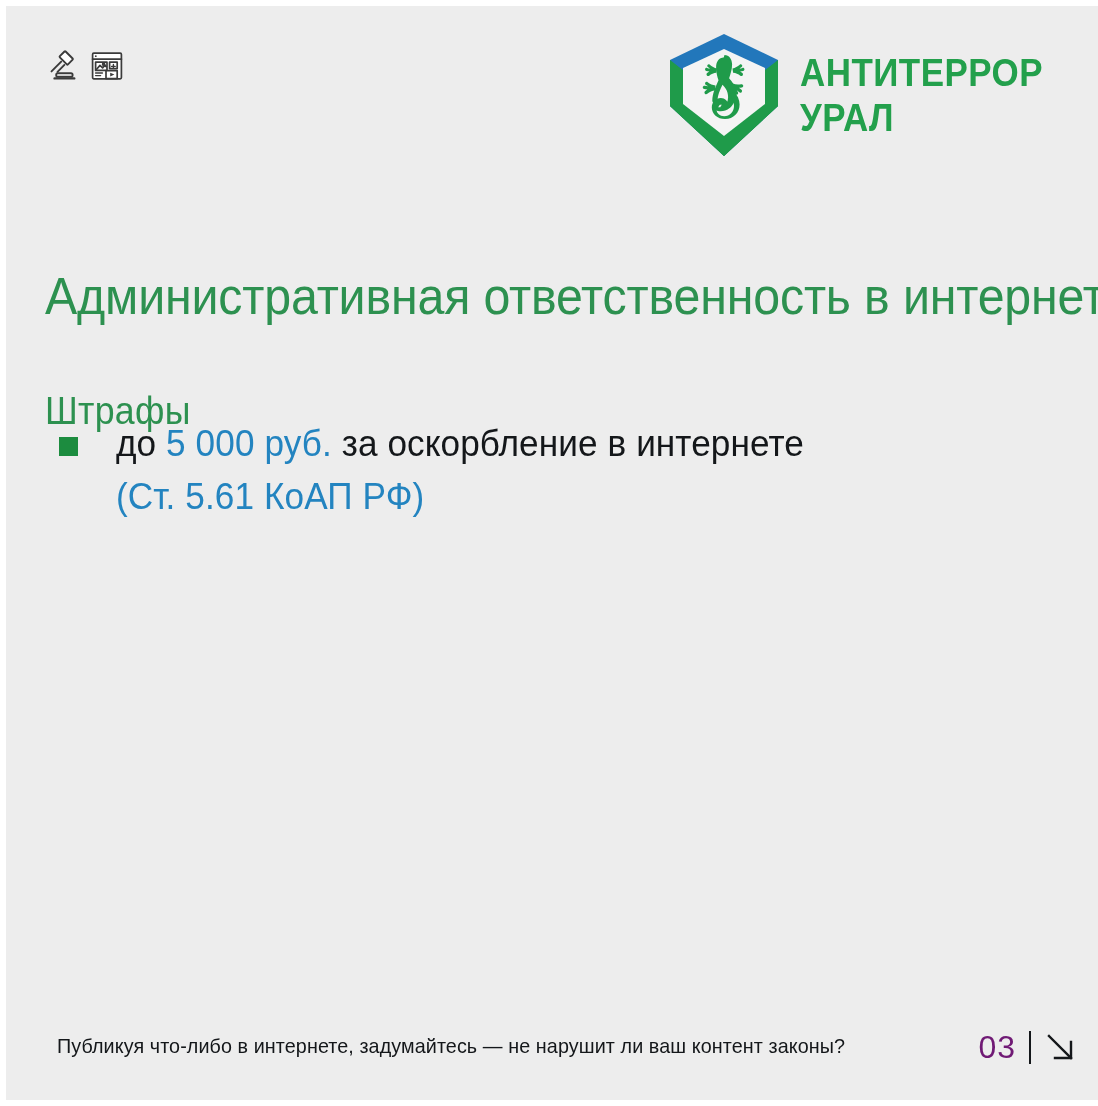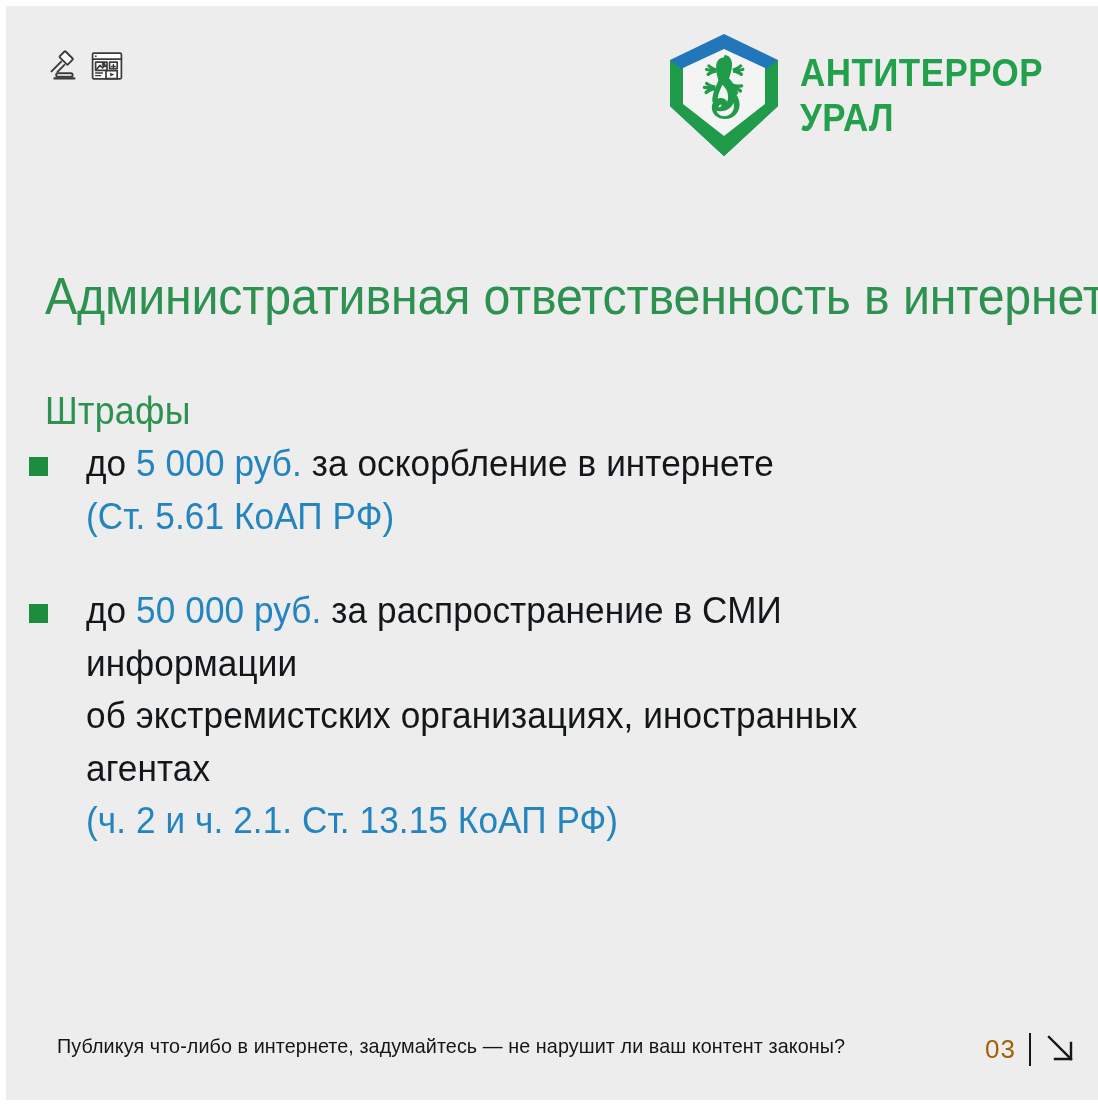--- a/index.html
+++ b/index.html
@@ -94,24 +94,23 @@
     font-size: 38px;
     letter-spacing: 0.3px;
     transform: scaleX(0.94);
     transform-origin: left top;
     white-space: nowrap;
   }
 
   
   .bullets {
     position: absolute;
-    left: 23px;
+    left: 53px;
     top: 412px;
     width: 1000px;
-    margin-top: 20px;
   }
   .bullet {
     display: flex;
     align-items: flex-start;
     margin-bottom: 42px;
   }
   .bullet:last-child { margin-bottom: 0; }
   .bullet-marker {
     flex: 0 0 auto;
     width: 19px;
@@ -157,24 +156,24 @@
   }
   .footer-page {
     position: absolute;
     right: 34px;
     bottom: 34px;
     display: flex;
     align-items: center;
     gap: 13px;
   }
   .page-num {
-    color: #a16207;
-    font-family: "Liberation Sans Narrow", "Liberation Sans", sans-serif;
-    font-weight: 400;
-    font-size: 26px;
+    color: #701a75;
+    font-family: "Liberation Sans Narrow", "Liberation Sans", sans-serif;
+    font-weight: 400;
+    font-size: 32px;
     letter-spacing: 1px;
   }
   .page-sep {
     width: 2px;
     height: 33px;
     background: #14171a;
   }
   .page-arrow { display: block; }
 </style>
 </head>
@@ -286,26 +285,20 @@
 
   <h1 class="title">Административная ответственность в интернете</h1>
   <h2 class="subtitle">Штрафы</h2>
 
   <div class="bullets">
     <div class="bullet">
       <span class="bullet-marker"></span>
       <div class="bullet-text"><span>до </span><span class="accent">5 000 руб.</span><span> за оскорбление в интернете
 </span><span class="accent">(Ст. 5.61 КоАП РФ)</span></div>
     </div>
-    <div class="bullet">
-      <span class="bullet-marker"></span>
-      <div class="bullet-text"><span>до </span><span class="accent">50 000 руб.</span><span> за распространение в СМИ информации
-об экстремистских организациях, иностранных агентах
-</span><span class="accent">(ч. 2 и ч. 2.1. Ст. 13.15 КоАП РФ)</span></div>
-    </div>
   </div>
 
   <div class="footer">
     <div class="footer-note">Публикуя что-либо в интернете, задумайтесь — не нарушит ли ваш контент законы?</div>
     <div class="footer-page">
       <span class="page-num">03</span>
       <span class="page-sep"></span>
       <span>
         <svg class="page-arrow" width="34" height="34" viewBox="0 0 34 34" fill="none">
           <g stroke="#14171a" stroke-width="2.4" stroke-linecap="square" stroke-linejoin="miter">

